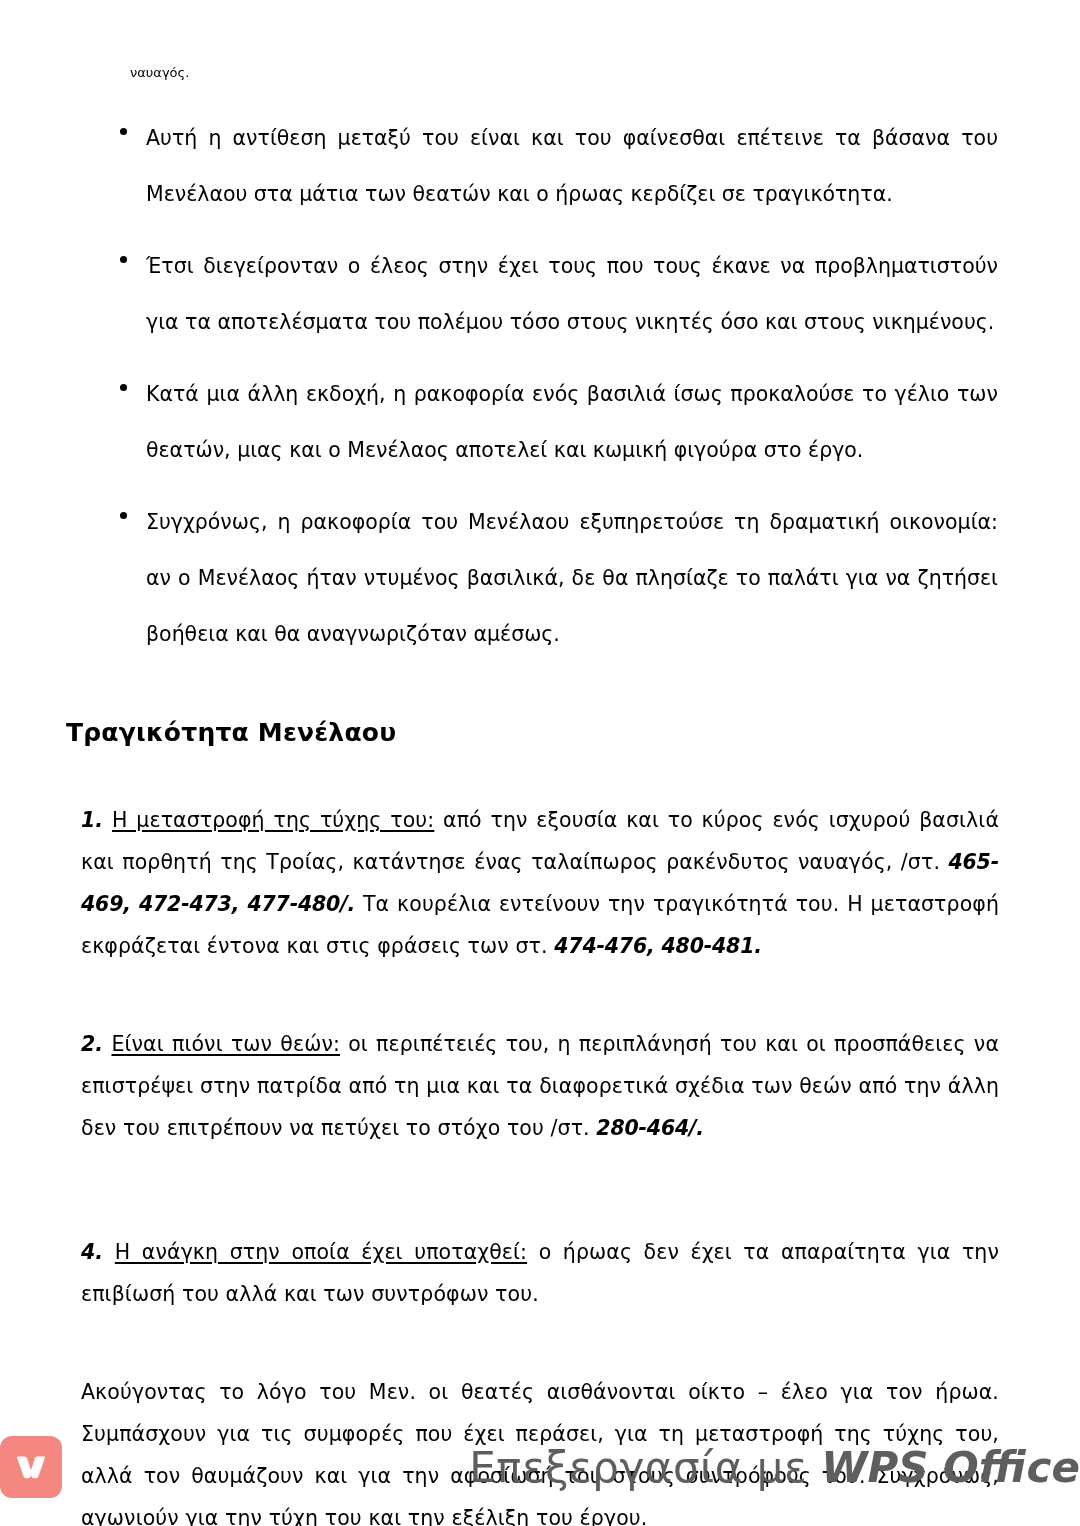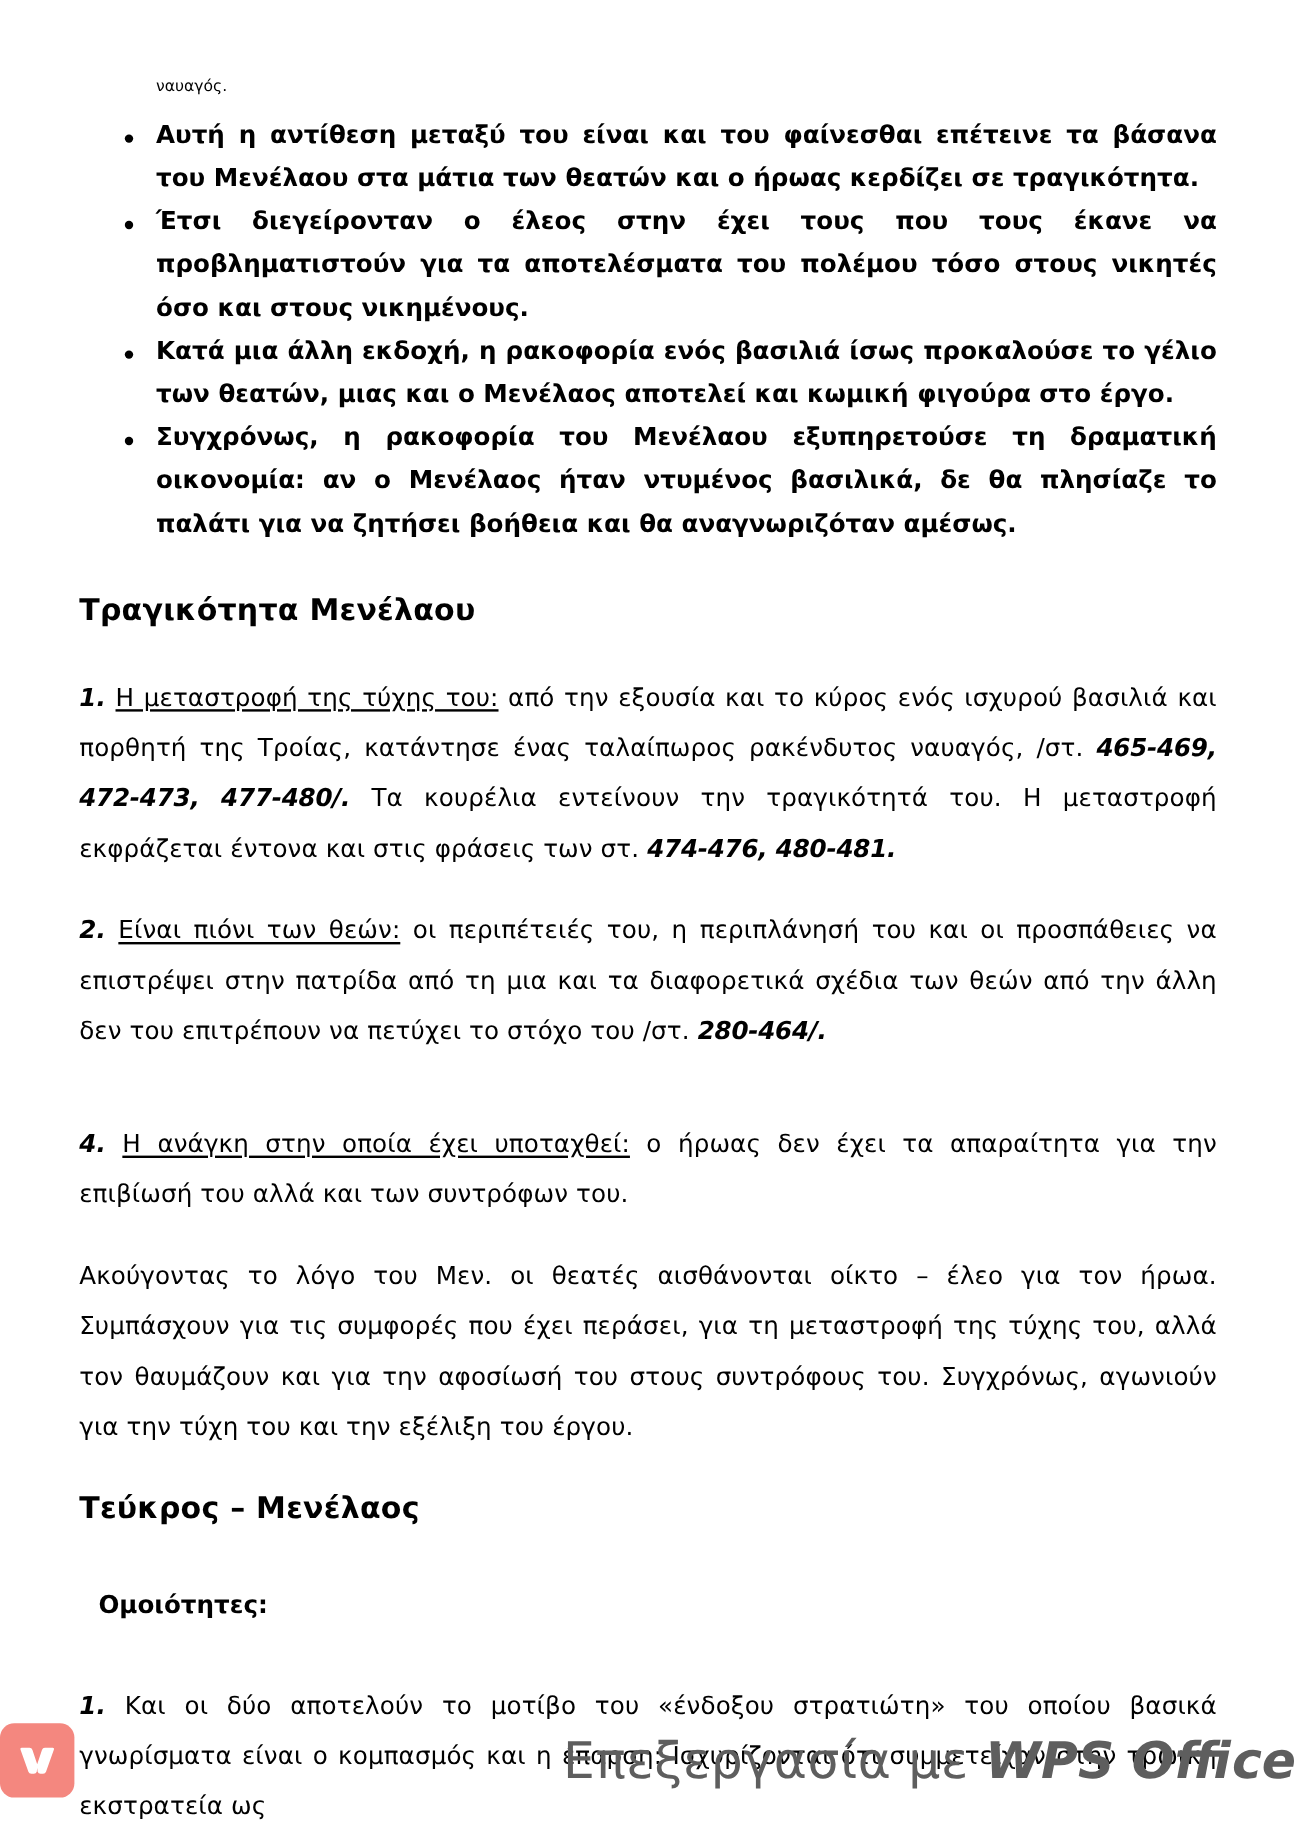--- a/index.html
+++ b/index.html
@@ -26,21 +26,21 @@
     top: 52px;
     width: 948px;
   }
 
   
   .para {
     font-size: 20.5px;
     line-height: 42px;
     text-align: justify;
     text-justify: inter-word;
-    margin: 0;
+    margin: 15px;
     letter-spacing: 0.1px;
   }
 
   
   .orphan-line {
     font-size: 13px;
     line-height: 42px;
     margin: 0 0 0 64px;
     text-align: left;
   }
@@ -48,25 +48,24 @@
   
   .bullets {
     list-style: none;
     margin: 0;
     padding: 0;
   }
   .bullets li {
     position: relative;
     padding-left: 64px;
     font-size: 20.5px;
-    line-height: 36px;
+    line-height: 56px;
     text-align: justify;
     text-justify: inter-word;
-    margin: 0;
-    font-weight: bold;
+    margin: 16px;
   }
   .bullets li::before {
     content: "";
     position: absolute;
     left: 38px;
     top: 18px;
     width: 7px;
     height: 7px;
     border-radius: 50%;
     background: #000;

